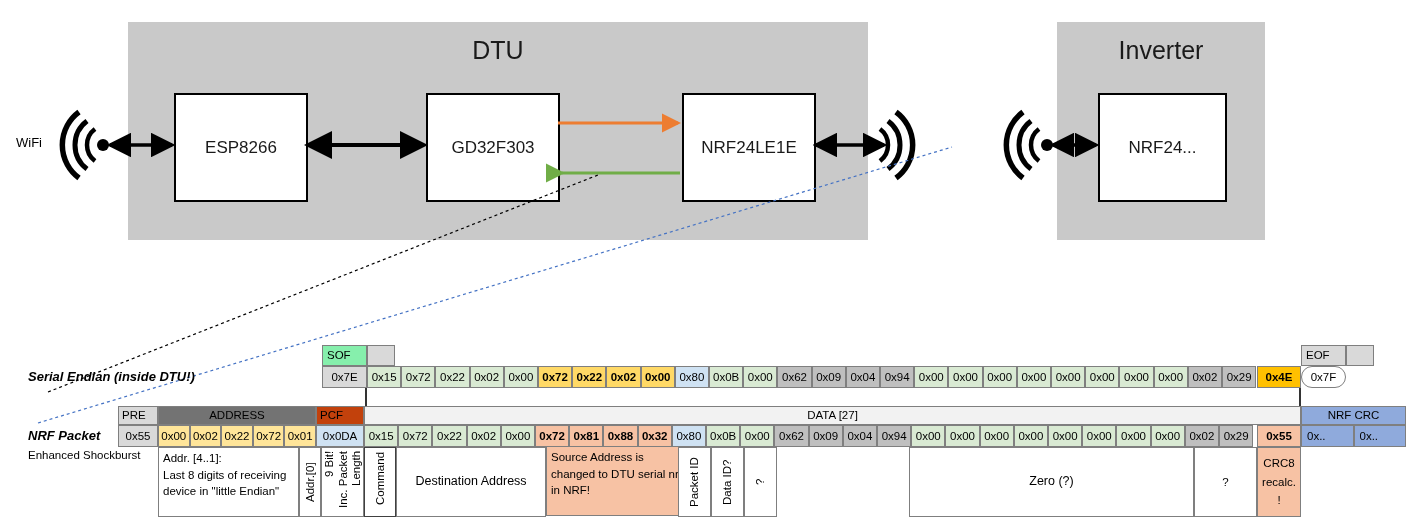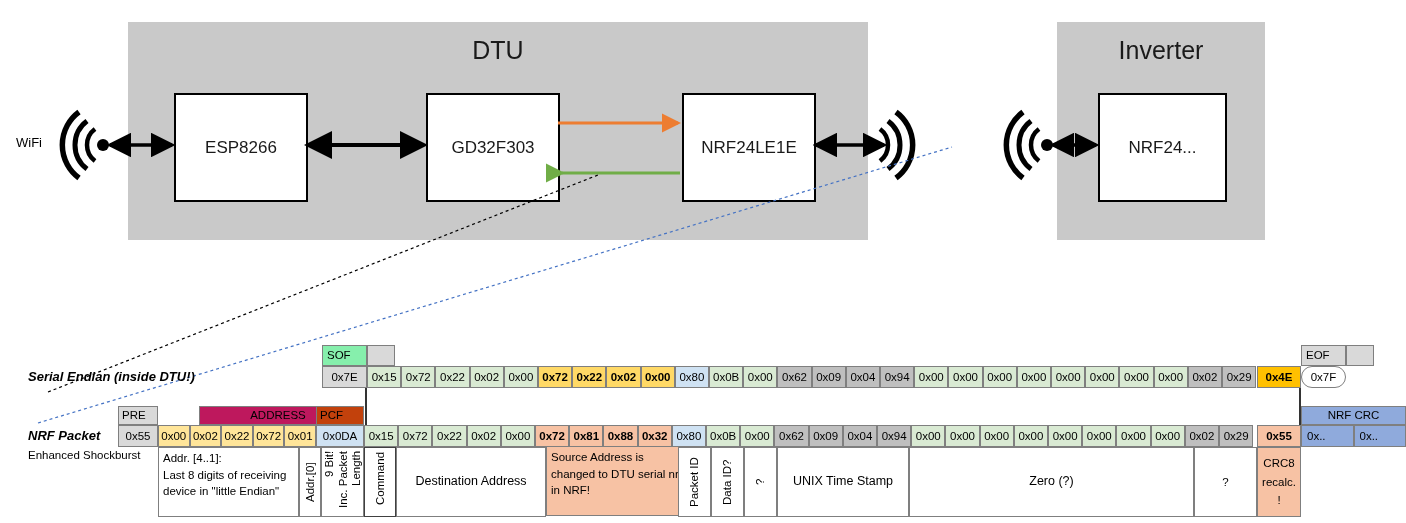--- a/index.html
+++ b/index.html
@@ -151,22 +151,23 @@
       <div class="cell" style="left: 1085.2px; top: 366px; width: 34.2px; height: 22px; background: rgb(217, 234, 211);">0x00</div>
       <div class="cell" style="left: 1119.4px; top: 366px; width: 34.2px; height: 22px; background: rgb(217, 234, 211);">0x00</div>
       <div class="cell" style="left: 1153.6px; top: 366px; width: 34.2px; height: 22px; background: rgb(217, 234, 211);">0x00</div>
       <div class="cell" style="left: 1187.8px; top: 366px; width: 34.2px; height: 22px; background: rgb(191, 191, 191);">0x02</div>
       <div class="cell" style="left: 1222px; top: 366px; width: 34.2px; height: 22px; background: rgb(191, 191, 191);">0x29</div>
     </div>
   <div class="cell b" style="left:1257px;top:366px;width:44px;height:22px;background:#ffc000;">0x4E</div>
   <div class="cell" style="left:1301px;top:366px;width:45px;height:22px;background:#ffffff;border-radius:11px;">0x7F</div>
 
   <div class="cell" style="left:118px;top:406px;width:40px;height:19px;background:#d9d9d9;justify-content:flex-start;padding-left:3px;">PRE</div>
-  <div class="cell" style="left:158px;top:406px;width:158px;height:19px;background:#be185d;margin-left:41px;">ADDRESS</div>
+  <div class="cell" style="left:158px;top:406px;width:158px;height:19px;background:#737373;">ADDRESS</div>
   <div class="cell" style="left:316px;top:406px;width:48px;height:19px;background:#c2410c;justify-content:flex-start;padding-left:3px;">PCF</div>
+  <div class="cell" style="left:364px;top:406px;width:937px;height:19px;background:#f2f2f2;">DATA [27]</div>
   <div class="cell" style="left:1301px;top:406px;width:105px;height:19px;background:#8faadc;">NRF CRC</div>
 
   <div class="cell" style="left:118px;top:425px;width:40px;height:22px;background:#d9d9d9;">0x55</div>
   <div id="nrf-address">
       <div class="cell" style="left: 158px; top: 425px; width: 31.6px; height: 22px; background: rgb(255, 229, 153);">0x00</div>
       <div class="cell" style="left: 189.6px; top: 425px; width: 31.6px; height: 22px; background: rgb(255, 229, 153);">0x02</div>
       <div class="cell" style="left: 221.2px; top: 425px; width: 31.6px; height: 22px; background: rgb(255, 229, 153);">0x22</div>
       <div class="cell" style="left: 252.8px; top: 425px; width: 31.6px; height: 22px; background: rgb(255, 229, 153);">0x72</div>
       <div class="cell" style="left: 284.4px; top: 425px; width: 31.6px; height: 22px; background: rgb(255, 229, 153);">0x01</div>
     </div>
@@ -212,17 +213,16 @@
     <span class="cell vert2" style="position:static;border:none;width:14px;height:68px;justify-content:flex-end;padding-bottom:3px;">9 Bit!</span>
     <span class="cell vert2" style="position:static;border:none;width:14px;height:68px;justify-content:flex-end;padding-bottom:3px;">Inc. Packet</span>
     <span class="cell vert2" style="position:static;border:none;width:14px;height:68px;justify-content:flex-end;padding-bottom:3px;">Length</span>
   </div>
   <div class="cell vert2 thick" style="left:364px;top:447px;width:32px;height:70px;justify-content:flex-end;padding-bottom:4px;">Command</div>
   <div class="cell" style="left:396px;top:447px;width:150px;height:70px;font-size:12.5px;">Destination Address</div>
   <div class="cell lft" style="left:546px;top:446px;width:144px;height:70px;background:#f7c2a4;line-height:1.45;">Source Address is changed to DTU serial nr. in NRF!</div>
   <div class="cell vert2" style="left:678px;top:447px;width:33px;height:70px;">Packet ID</div>
   <div class="cell vert2" style="left:711px;top:447px;width:33px;height:70px;">Data ID?</div>
   <div class="cell vert2" style="left:744px;top:447px;width:33px;height:70px;">?</div>
-  <div class="cell" style="left:777px;top:447px;width:132px;height:70px;font-size:12.5px;">UNIX Time Stamp</div>
   <div class="cell" style="left:909px;top:447px;width:285px;height:70px;font-size:12.5px;">Zero (?)</div>
   <div class="cell" style="left:1194px;top:447px;width:63px;height:70px;">?</div>
   <div class="cell wrap" style="left:1257px;top:447px;width:44px;height:70px;background:#f7c2a4;line-height:1.6;border:1.6px solid #7f7f7f;">CRC8 recalc. !</div>
 </div>
 
 </body></html>

